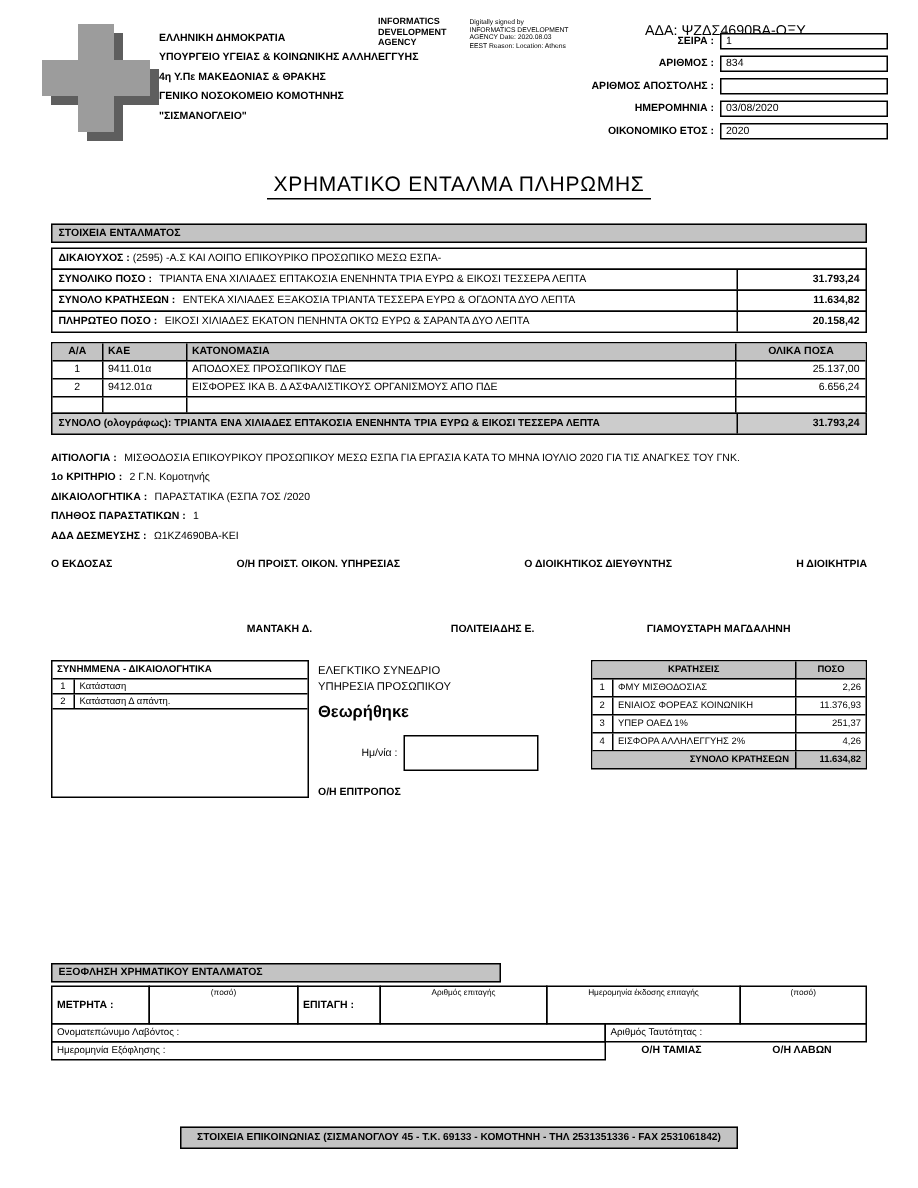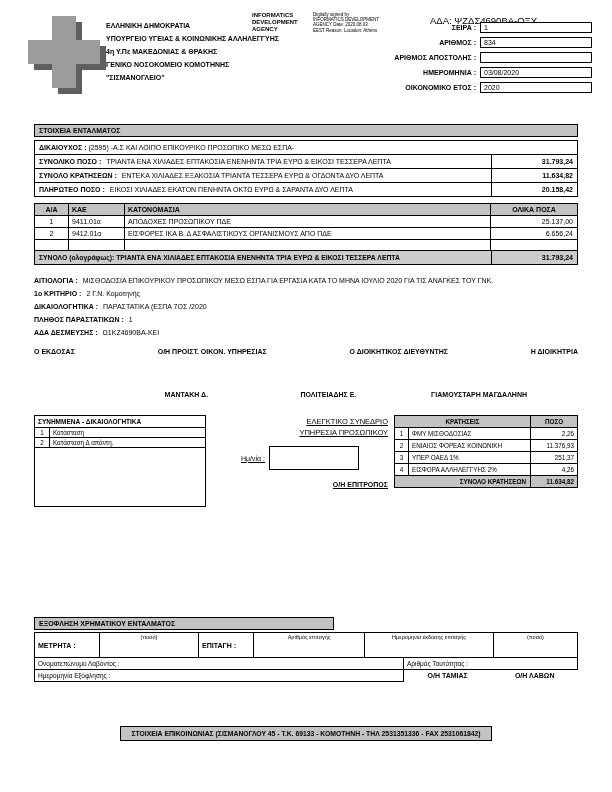--- a/index.html
+++ b/index.html
@@ -67,21 +67,21 @@
   .namesrow .nm2{position:absolute;left:73%;}
 
   
   .mid{display:flex;margin:14px 34px 0;gap:6px;}
   .attach{width:170px;border:1px solid #000;align-self:flex-start;}
   .attach-hd{border-bottom:1px solid #000;font-size:6.5px;font-weight:bold;padding:2px 3px;}
   .att-row{display:flex;border-bottom:1px solid #000;font-size:6.3px;}
   .att-num{width:14px;border-right:1px solid #000;text-align:center;padding:1px 0;}
   .att-txt{flex:1;padding:1px 3px;}
   .att-fill{height:58px;}
-  .court{flex:1;text-align:right;padding-top:2px;text-decoration:underline;}
+  .court{flex:1;text-align:left;padding-top:2px;}
   .court-l1,.court-l2{font-size:7.5px;margin-bottom:2px;}
   .court-approved{font-size:11px;font-weight:bold;margin-top:7px;}
   .court-date{margin-top:9px;font-size:7px;display:flex;align-items:center;justify-content:center;gap:4px;}
   .date-box{display:inline-block;width:88px;height:22px;border:1px solid #000;background:#fff;}
   .court-signer{margin-top:11px;font-size:7px;font-weight:bold;}
   .ded{width:182px;border:1px solid #000;align-self:flex-start;font-size:6.3px;}
   .ded-hd{display:flex;border-bottom:1px solid #000;background:#c3c3c3;font-weight:bold;}
   .ded-hd-name{flex:1;text-align:center;padding:2px 0;border-right:1px solid #000;}
   .ded-hd-amt{width:46px;text-align:center;padding:2px 0;box-sizing:border-box;}
   .ded-row{display:flex;border-bottom:1px solid #000;}
@@ -165,20 +165,23 @@
         <span class="lbl">ΗΜΕΡΟΜΗΝΙΑ :</span>
         <span class="box">03/08/2020</span>
       </div>
       <div class="reffield">
         <span class="lbl">ΟΙΚΟΝΟΜΙΚΟ ΕΤΟΣ :</span>
         <span class="box">2020</span>
       </div>
     </div>
   </div>
 
+  <div class="title-wrap">
+    <span class="title">ΧΡΗΜΑΤΙΚΟ ΕΝΤΑΛΜΑ ΠΛΗΡΩΜΗΣ</span>
+  </div>
 
   <div class="sec">
     <div class="gbar">ΣΤΟΙΧΕΙΑ ΕΝΤΑΛΜΑΤΟΣ</div>
 
     <div class="row-ben">
       <span class="b">ΔΙΚΑΙΟΥΧΟΣ :</span>
       <span>(2595) -Α.Σ ΚΑΙ ΛΟΙΠΟ ΕΠΙΚΟΥΡΙΚΟ ΠΡΟΣΩΠΙΚΟ ΜΕΣΩ ΕΣΠΑ-</span>
     </div>
 
     <div class="arow">
@@ -284,20 +287,21 @@
       <div class="att-row">
         <div class="att-num">2</div>
         <div class="att-txt">Κατάσταση Δ απάντη.</div>
       </div>
       <div class="att-fill"></div>
     </div>
 
     <div class="court">
       <div class="court-l1">ΕΛΕΓΚΤΙΚΟ ΣΥΝΕΔΡΙΟ</div>
       <div class="court-l2">ΥΠΗΡΕΣΙΑ ΠΡΟΣΩΠΙΚΟΥ</div>
+      <div class="court-approved">Θεωρήθηκε</div>
       <div class="court-date">
         <span>Ημ/νία :</span>
         <span class="date-box"></span>
       </div>
       <div class="court-signer">Ο/Η ΕΠΙΤΡΟΠΟΣ</div>
     </div>
 
     <div class="ded">
       <div class="ded-hd">
         <div class="ded-hd-name">ΚΡΑΤΗΣΕΙΣ</div>

